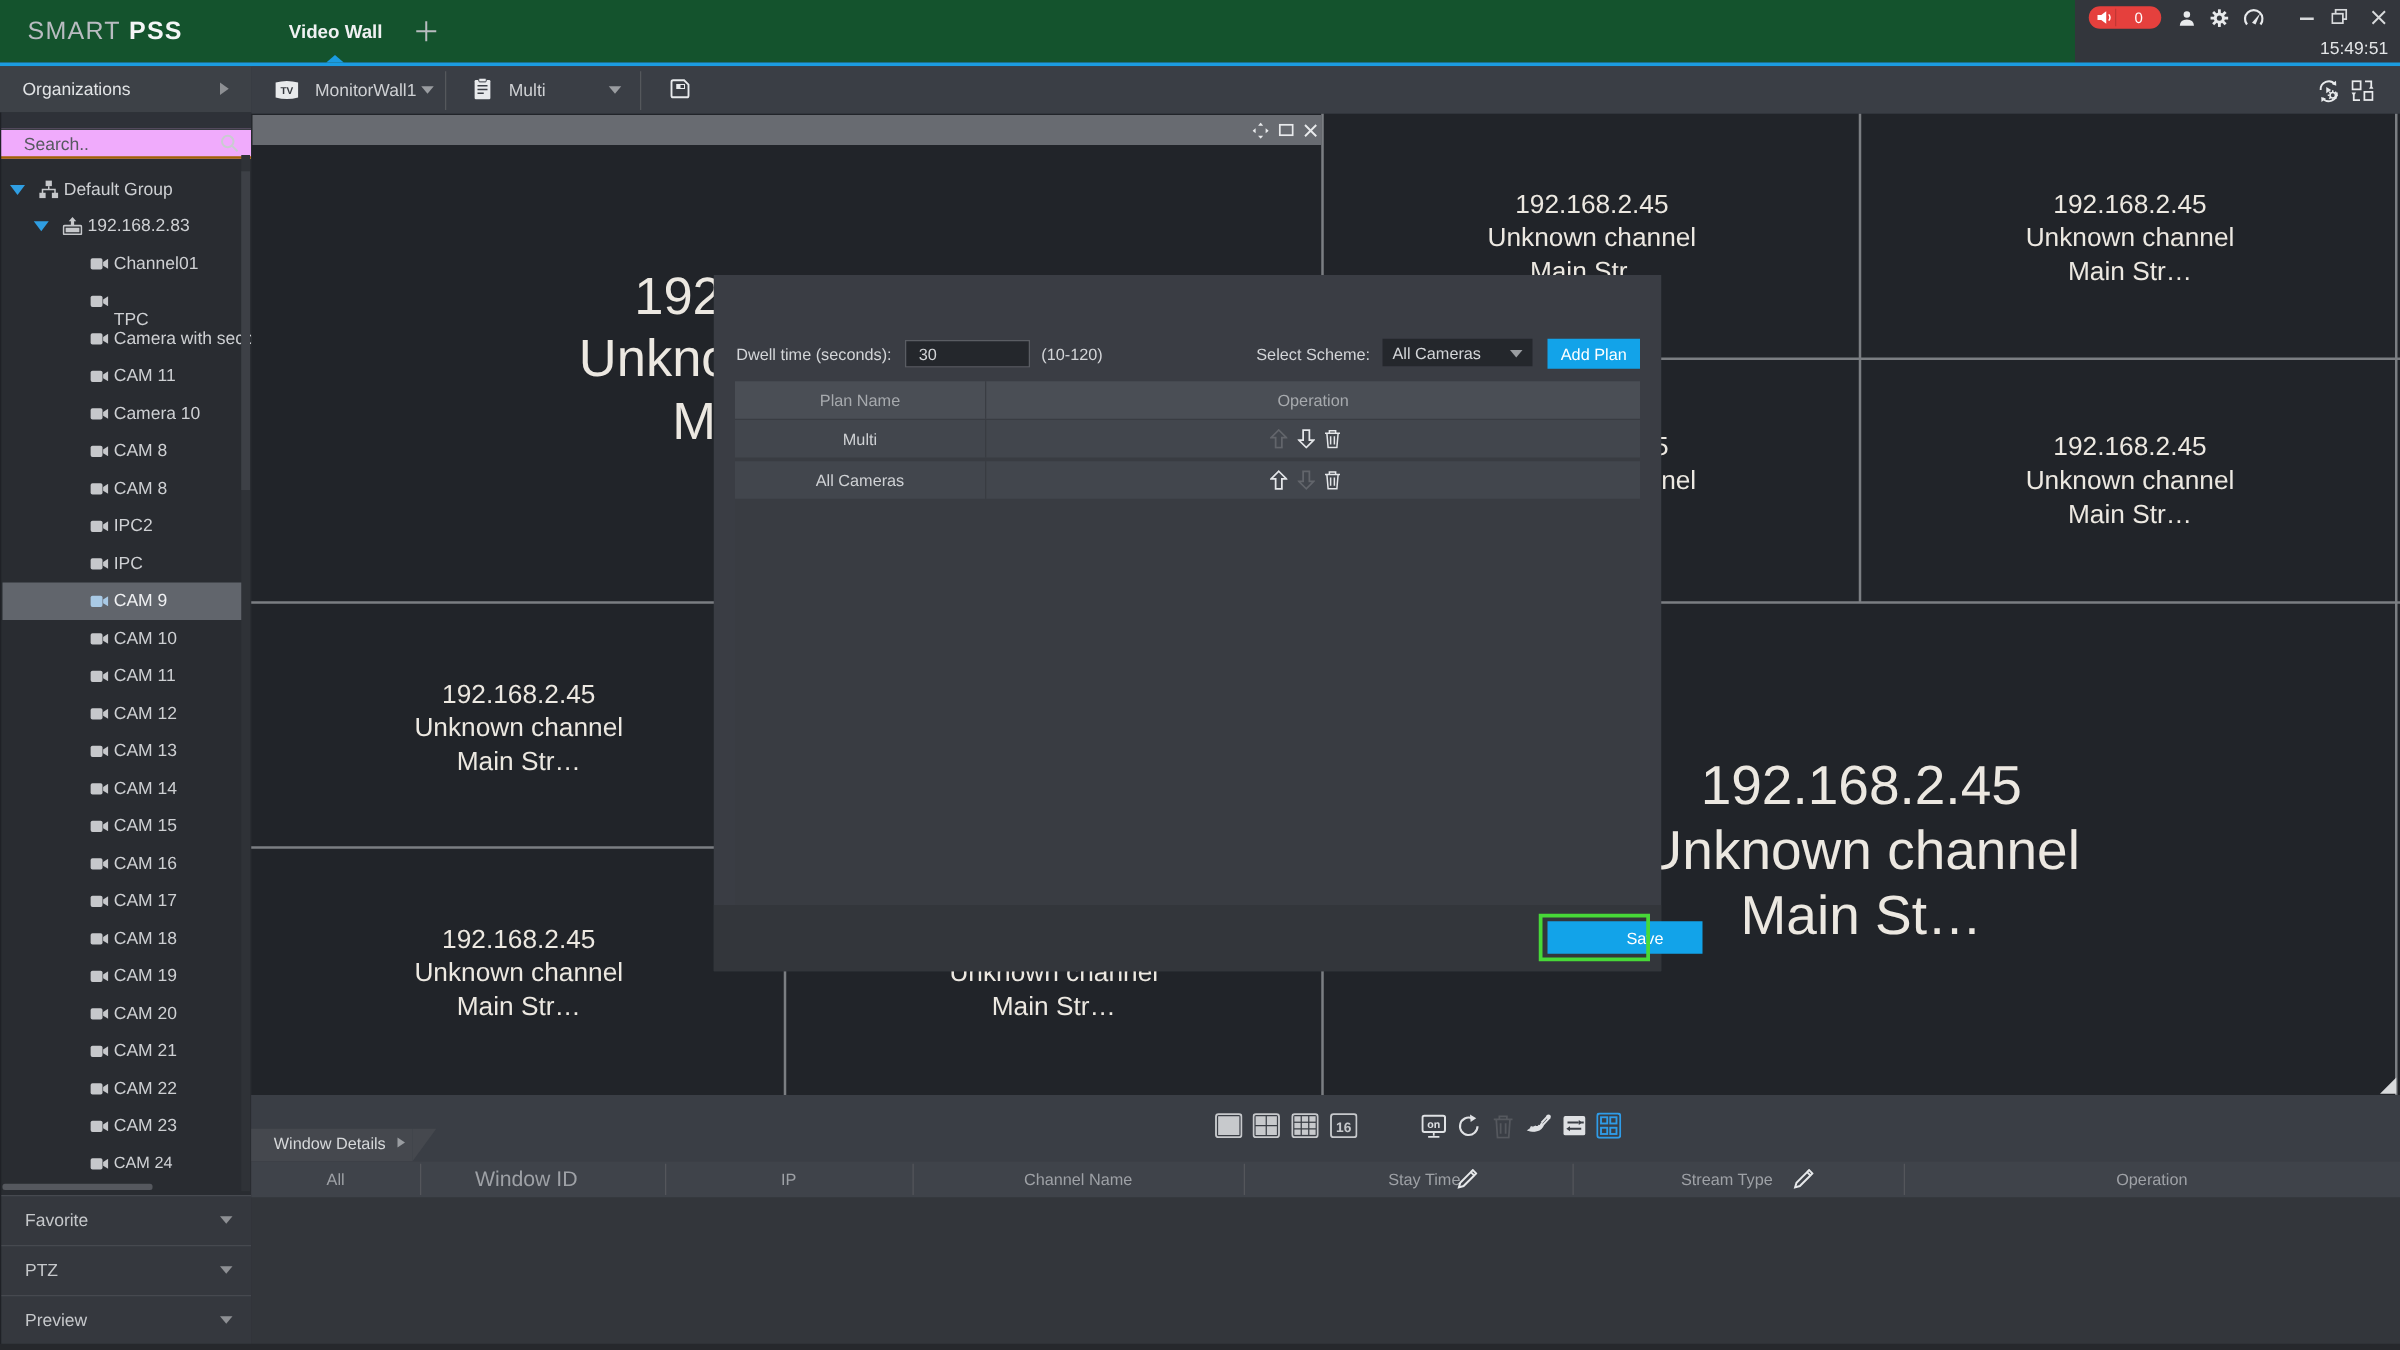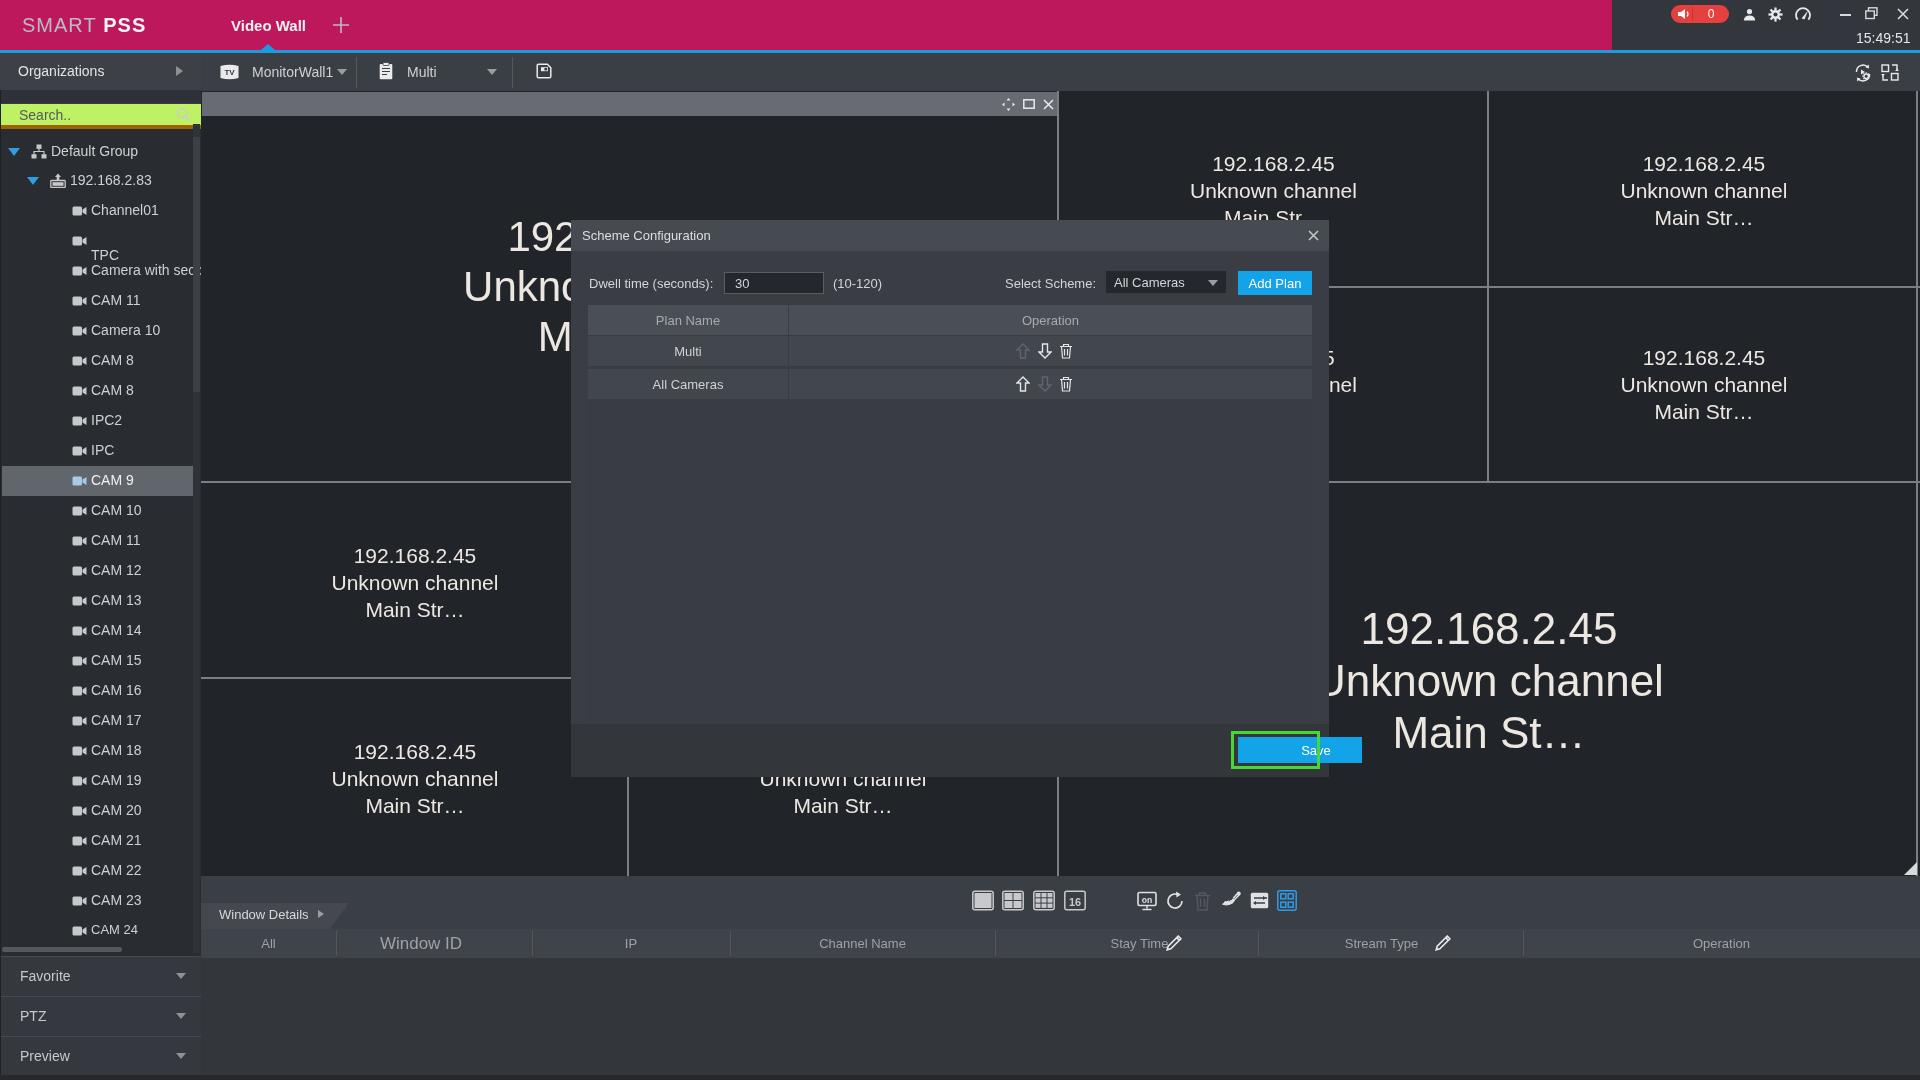--- a/index.html
+++ b/index.html
@@ -5,21 +5,21 @@
 html,body{margin:0;padding:0;width:1920px;height:1080px;overflow:hidden;background:#33363c;
 font-family:"Liberation Sans",sans-serif;}
 .abs{position:absolute;}
 .ctr{display:flex;align-items:center;justify-content:center;}
 .tiletxt{position:absolute;text-align:center;color:#ece8e1;}
 svg{display:block;}
 </style>
 </head>
 <body>
 
-<div class="abs" style="left:0;top:0;width:1612px;height:50px;background:#be185d;">
+<div class="abs" style="left:0;top:0;width:1612px;height:50px;background:#14532d;padding-left:48px;">
   <div class="abs" style="left:22px;top:14px;font-size:20px;letter-spacing:1px;">
     <span style="color:#b9bcc1;font-weight:400;">SMART</span><span style="color:#f4f5f6;font-weight:700;"> PSS</span>
   </div>
   <div class="abs" style="left:231px;top:17px;font-size:15px;font-weight:700;color:#f0f1f2;">Video Wall</div>
   <div class="abs" style="left:331px;top:15px;width:20px;height:20px;">
     <svg width="20" height="20">
         <path d="M10 2 V18 M2 10 H18" stroke="#b9bcc0" stroke-width="1.6"></path>
       </svg>
   </div>
 
@@ -128,21 +128,21 @@
     <rect x="10.5" y="9.5" width="6.5" height="6.5" fill="none" stroke="#e8eaec" stroke-width="1.4"></rect>
     <path d="M11 1 H16 V5" stroke="#e8eaec" stroke-width="1.4" fill="none"></path>
     <path d="M16 4 L14.2 7 L17.8 7 Z" fill="#e8eaec"></path>
     <path d="M7 16 H2 V12" stroke="#e8eaec" stroke-width="1.4" fill="none"></path>
     <path d="M2 13 L0.2 10 L3.8 10 Z" fill="#e8eaec"></path>
   </svg>
 </div>
 
 <div class="abs" style="left:0;top:90px;width:201px;height:990px;background:#292c31;overflow:hidden;">
   <div class="abs" style="left:0;top:0;width:201px;height:13px;background:#2e3138;"></div>
-  <div class="abs" style="left:0;top:13px;width:201px;height:21px;background:#bef264;border-top:1px solid #393c42;border-bottom:4px solid #a16207;">
+  <div class="abs" style="left:0;top:13px;width:201px;height:21px;background:#f0abfc;border-top:1px solid #393c42;border-bottom:2px solid #a16207;">
     <div class="abs" style="left:19px;top:3px;font-size:14px;color:#56595f;">Search..</div>
     <svg class="abs" style="left:176px;top:3px;" width="15" height="15" viewBox="0 0 15 15">
       <circle cx="6.2" cy="6.2" r="4.6" fill="none" stroke="#c9ccd0" stroke-width="1.6"></circle>
       <path d="M9.7 9.7 L14 14" stroke="#c9ccd0" stroke-width="1.6"></path>
     </svg>
   </div>
 
   <div id="tree" class="abs" style="left:0;top:0px;width:201px;height:863px;">
       <div class="abs" style="left:8px;top:58px;width:0;height:0;border-left:6px solid transparent;border-right:6px solid transparent;border-top:8px solid #2f9ee2;"></div>
       <svg class="abs" style="left:31px;top:54px;" width="16" height="15" viewBox="0 0 16 15">
@@ -442,26 +442,20 @@
   </svg>
   <svg class="abs" style="left:1233px;top:6px;" width="17" height="17" viewBox="0 0 16 16">
     <path d="M2 14 L3 10.5 L11 2.5 L13.5 5 L5.5 13 Z M11 2.5 L12.5 1 L15 3.5 L13.5 5" fill="none" stroke="#e6e8ea" stroke-width="1.5"></path>
   </svg>
 </div>
 <div class="abs" style="left:201px;top:958px;width:1719px;height:122px;background:#33363b;"></div>
 <div class="abs" style="left:0;top:90px;width:1px;height:990px;background:#1f2126;"></div>
 <div class="abs" style="left:0;top:1075px;width:1920px;height:5px;background:#26282c;"></div>
 
 <div class="abs" style="left:571px;top:220px;width:758px;height:557px;background:#3a3d44;">
-  <div class="abs" style="left:0;top:0;width:758px;height:31px;background:#464a51;">
-    <div class="abs" style="left:11px;top:8px;font-size:13px;color:#dcdee0;">Scheme Configuration</div>
-    <svg class="abs" style="left:737px;top:10px;" width="11" height="11" viewBox="0 0 11 11">
-      <path d="M1 1 L10 10 M10 1 L1 10" stroke="#c6c8cb" stroke-width="1.5"></path>
-    </svg>
-  </div>
   <div class="abs" style="left:18px;top:56px;font-size:13px;color:#d3d5d8;">Dwell time (seconds):</div>
   <div class="abs" style="left:153px;top:52px;width:98px;height:20px;background:#24272c;border:1px solid #5a5d63;">
     <div class="abs" style="left:10px;top:3px;font-size:13px;color:#d3d5d8;">30</div>
   </div>
   <div class="abs" style="left:262px;top:56px;font-size:13px;color:#d3d5d8;">(10-120)</div>
   <div class="abs" style="left:434px;top:56px;font-size:13px;color:#d3d5d8;">Select Scheme:</div>
   <div class="abs" style="left:535px;top:51px;width:120px;height:22px;background:#24272c;">
     <div class="abs" style="left:8px;top:4px;font-size:13px;color:#d3d5d8;">All Cameras</div>
     <div class="abs" style="left:102px;top:9px;width:0;height:0;border-left:5px solid transparent;border-right:5px solid transparent;border-top:6px solid #9a9da1;"></div>
   </div>

